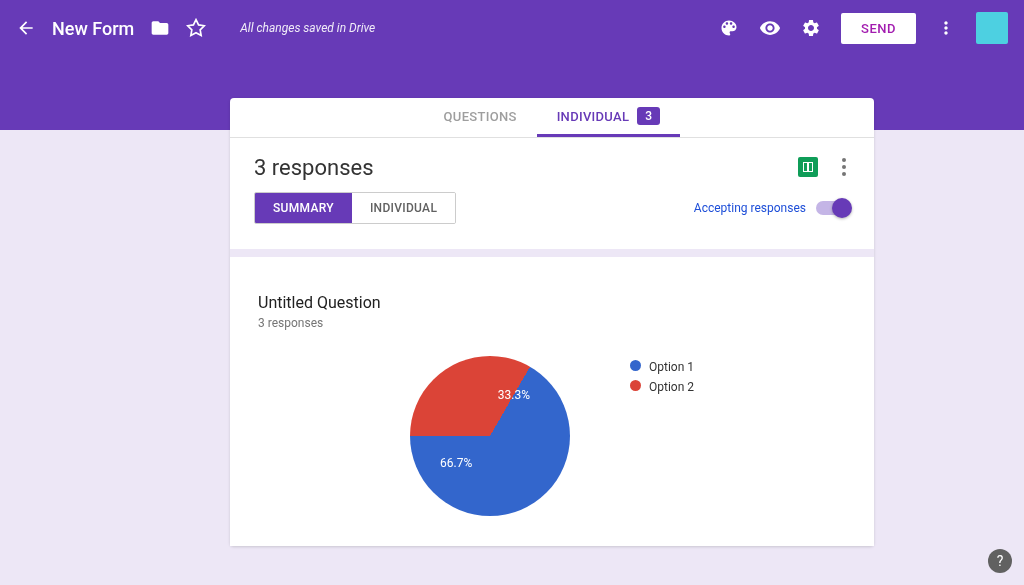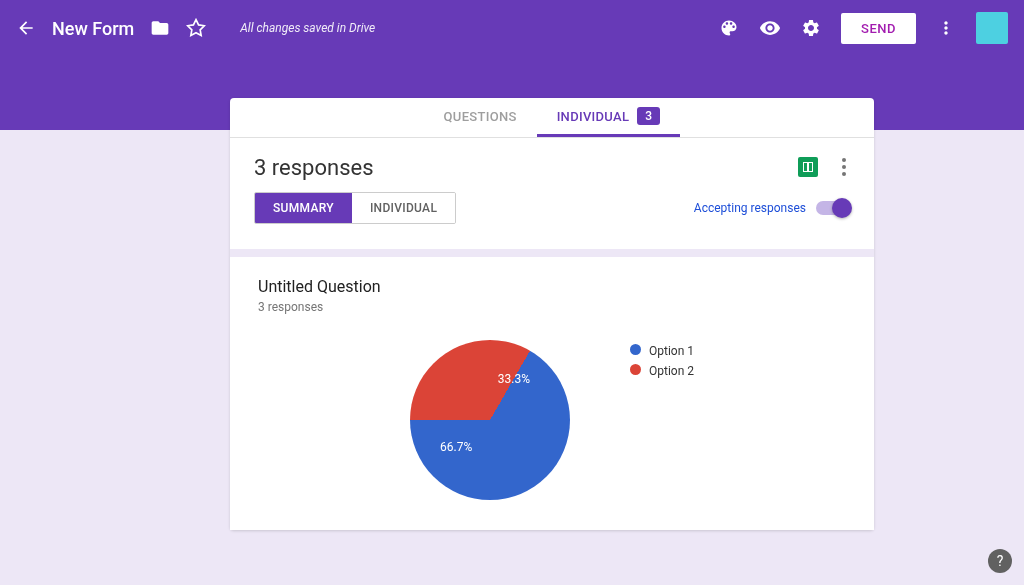--- a/index.html
+++ b/index.html
@@ -174,21 +174,21 @@
       border-radius: 50%;
       box-shadow: 0 1px 3px rgba(0,0,0,0.3);
     }
     .gap { height: 8px; background: #ede7f6; }
     
     .question-card {
       padding: 20px 28px 30px 28px;
       background: white;
     }
     
-    .question-title { font-size: 16px; color: #212121; font-weight: 400; margin-bottom: 4px; }
+    .question-title { font-size: 16px; color: #212121; font-weight: 400; margin-bottom: 4px; margin-top: 16px; }
     .question-sub { font-size: 12px; color: #757575; margin-bottom: 20px; }
     
     .chart-area {
       display: flex;
       justify-content: center;
       gap: 60px;
       align-items: flex-start;
       padding-top: 6px;
     }
     

